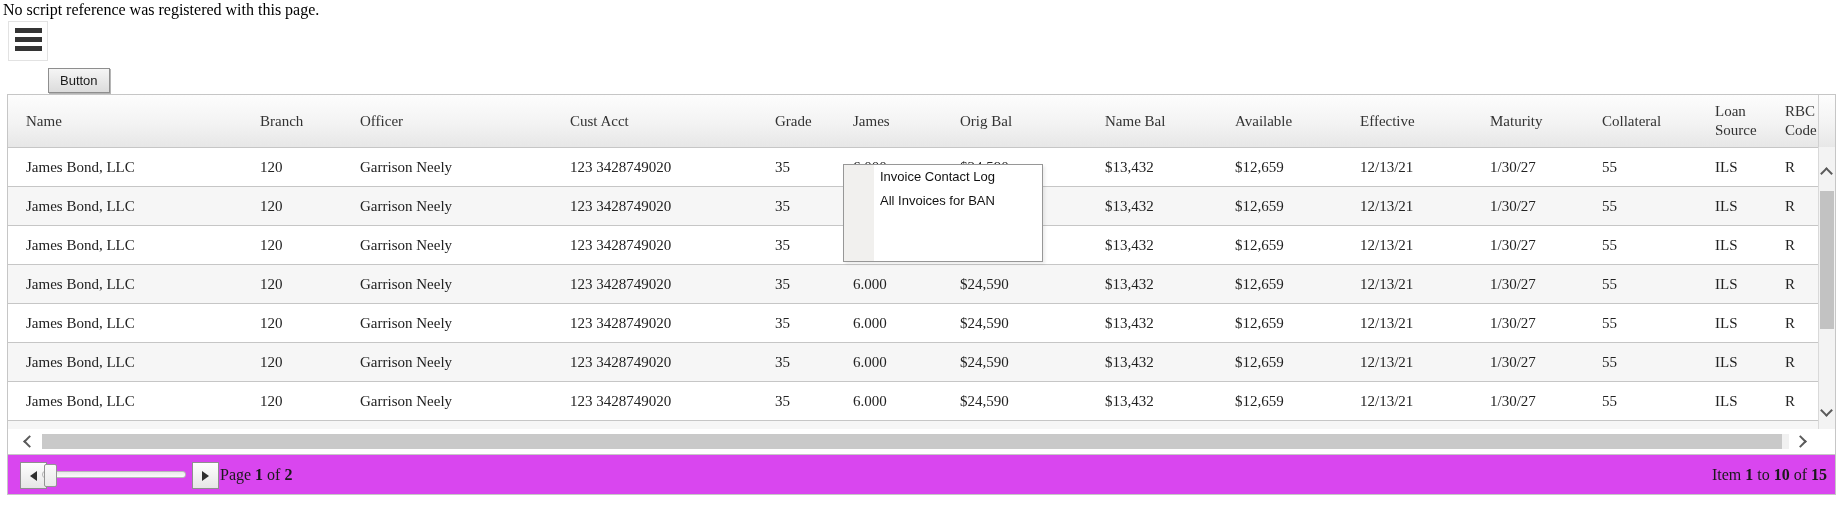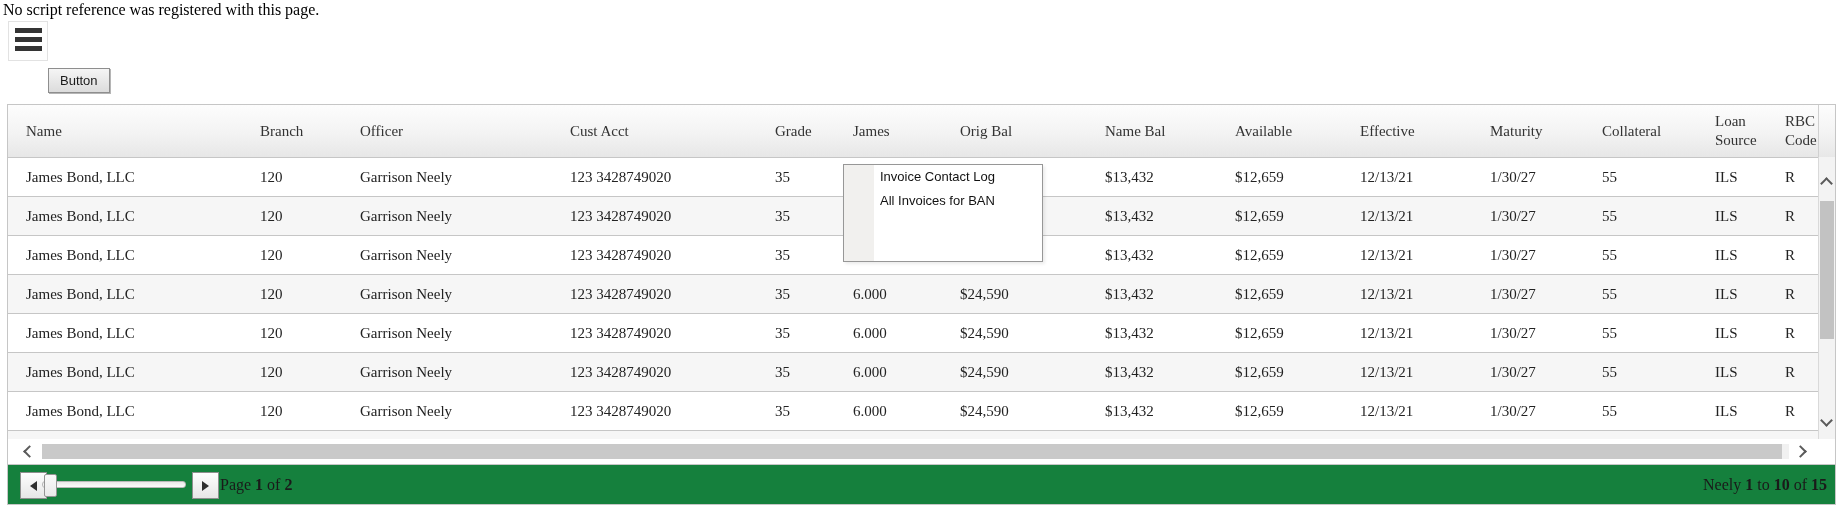--- a/index.html
+++ b/index.html
@@ -11,21 +11,21 @@
   .burger{position:absolute;left:8px;top:21px;width:38px;height:38px;background:#fefefe;
           border:1px solid #e2e2e2;cursor:pointer;}
   .burger i{display:block;width:27px;height:5px;background:#333;margin:4px auto 0;}
   .burger i:first-child{margin-top:6px;}
   .classic-btn{position:absolute;left:48px;top:20px;height:25px;padding:0 11px;
           font-family:"Liberation Sans", sans-serif;font-size:13px;color:#1a1a1a;
           background:linear-gradient(#f5f5f5,#dcdcdc);border:1px solid #8e8e8e;
           box-shadow:1px 1px 0 0 #b5b5b5;cursor:pointer;margin-top:48px;}
 
   
-  .grid{position:absolute;left:7px;top:104px;width:1827px;border:1px solid #c6c6c6;background:#fff;}
+  .grid{position:absolute;left:7px;top:94px;width:1827px;border:1px solid #c6c6c6;background:#fff;}
   .tablewrap{height:334px;overflow:hidden;}
   table{border-collapse:collapse;table-layout:fixed;width:1811px;}
   th{height:52px;text-align:left;vertical-align:middle;font-weight:normal;font-size:15px;color:#333;
      padding:0 0 0 14px;background:linear-gradient(#fdfdfd 0%,#f3f3f3 55%,#e7e7e7 100%);
      line-height:19px;overflow:hidden;}
   td{height:38px;font-size:15px;color:#222;padding:0 0 0 14px;border-top:1px solid #c6c6c6;
      white-space:nowrap;overflow:hidden;}
   th:first-child,td:first-child{padding-left:18px;}
   tbody tr{background:#fff;}
   tbody tr:nth-child(even){background:#f6f6f6;}
@@ -49,21 +49,21 @@
   .vthumb{position:absolute;left:1px;top:44px;width:14px;height:138px;background:#c2c2c2;}
 
   
   .hstrip{position:relative;height:25px;background:#fff;}
   .hstrip .chev.left{position:absolute;left:17px;top:8px;}
   .hstrip .chev.right{position:absolute;right:30px;top:8px;}
   .htrack{position:absolute;left:34px;right:46px;top:5px;height:15px;background:#f1f1f1;}
   .hthumb{position:absolute;left:34px;top:5px;width:1740px;height:15px;background:#c9c9c9;}
 
   
-  .footer{position:relative;height:39px;background:#15803d;border-top:1px solid #c6c6c6;
+  .footer{position:relative;height:39px;background:#d946ef;border-top:1px solid #c6c6c6;
           font-size:16px;}
   .pbtn{position:absolute;top:7px;width:25px;height:25px;background:linear-gradient(#fefefe,#e6e6e6);
         border:1px solid #8f8f8f;display:flex;align-items:center;justify-content:center;cursor:pointer;}
   .pbtn.prev{left:12px;}
   .pbtn.next{left:184px;}
   .tri{display:block;width:0;height:0;border-top:5px solid transparent;border-bottom:5px solid transparent;}
   .tri.left{border-right:7px solid #2f2f2f;}
   .tri.right{border-left:7px solid #2f2f2f;}
   .groove{position:absolute;left:34px;top:16px;width:142px;height:5px;border:1px solid #b8b8b8;
           border-radius:3px;background:linear-gradient(#e9e9e9,#fbfbfb);}
@@ -282,21 +282,21 @@
     <div class="groove"></div>
     <div class="sthumb"></div>
     <div class="pbtn next">
       <span class="tri right"></span>
     </div>
     <div class="pagetext">
       <span>Page</span> <b>1</b>
       <span>of</span> <b>2</b>
     </div>
     <div class="itemtext">
-      <span>Neely</span> <b>1</b>
+      <span>Item</span> <b>1</b>
       <span>to</span> <b>10</b>
       <span>of</span> <b>15</b>
     </div>
   </div>
 </div>
 
 <div class="menu">
   <div class="gutter"></div>
   <div id="menu-items">
       <div class="menu-item">Invoice Contact Log</div>

